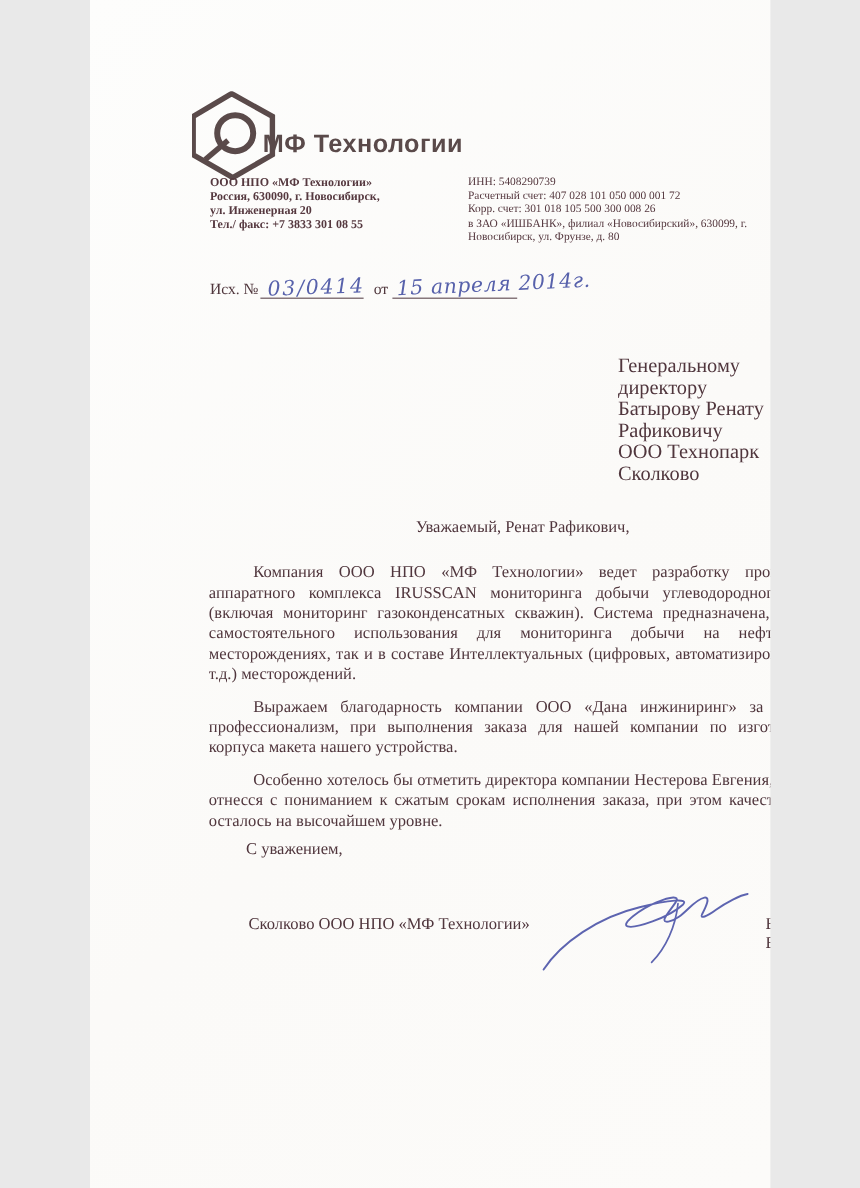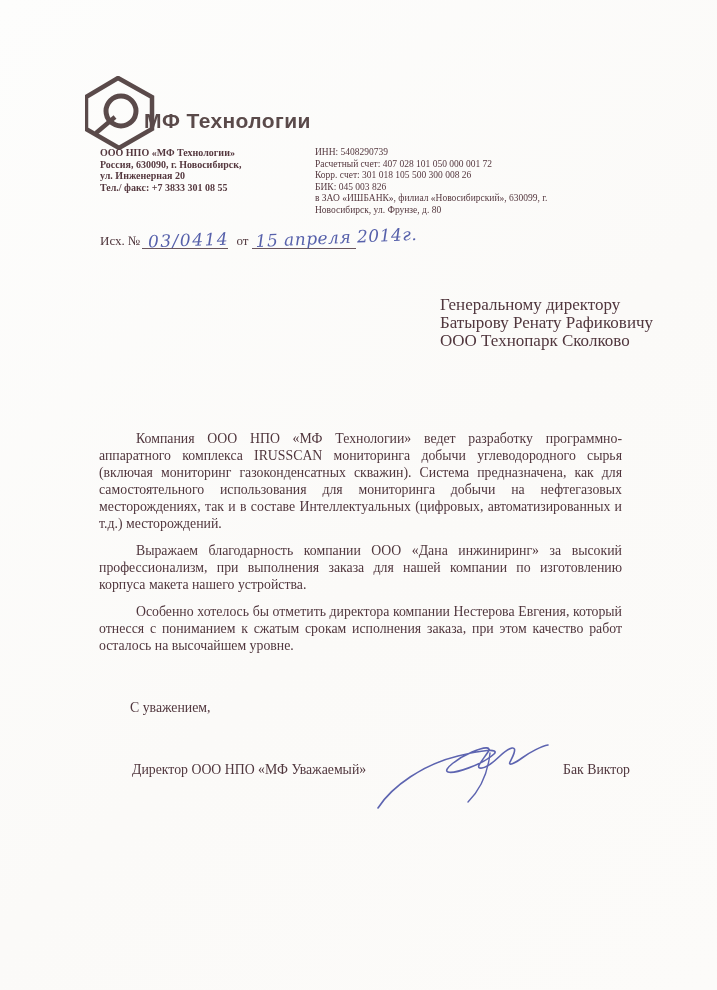--- a/index.html
+++ b/index.html
@@ -2,21 +2,21 @@
 <html><head>
 <meta charset="utf-8">
 <style>
   html,body{margin:0;padding:0;}
   body{
     background:#e9e9e9;
     font-family:"Liberation Serif", serif;
   }
   .page{
     position:relative;
-    width:717px;height:990px;
+    width:567px;height:990px;
     margin:0 auto;
     background:linear-gradient(135deg,#fdfdfc 0%,#fbfaf8 55%,#fcfbf9 100%);
     overflow:hidden;
     color:#52393e;
   }
   
   .logo{
     position:absolute;left:85px;top:76px;width:70px;height:74px;
   }
   .brand{
@@ -105,44 +105,44 @@
     <div>ООО НПО «МФ Технологии»</div>
     <div>Россия, 630090, г. Новосибирск,</div>
     <div>ул. Инженерная 20</div>
     <div>Тел./ факс: +7 3833 301 08 55</div>
   </div>
 
   <div class="bank-block">
     <div>ИНН: 5408290739</div>
     <div>Расчетный счет: 407 028 101 050 000 001 72</div>
     <div>Корр. счет: 301 018 105 500 300 008 26</div>
-    <div>БИК: 045 003 826</div>
     <div>в ЗАО «ИШБАНК», филиал «Новосибирский», 630099, г.</div>
     <div>Новосибирск, ул. Фрунзе, д. 80</div>
   </div>
 
   <div class="ref-row ref-out">
     <span>Исх. №</span><span class="blank out-num"><span class="hand num">03/0414</span></span><span class="ot">от</span><span class="blank out-date"><span class="hand date">15 апреля 2014г.</span></span>
   </div>
 
 
   <div class="recipient">
     <div>Генеральному директору</div>
     <div>Батырову Ренату Рафиковичу</div>
     <div>ООО Технопарк Сколково</div>
   </div>
 
   <div class="body-block">
+    <p class="salutation">Уважаемый, Ренат Рафикович,</p>
     <p class="para">Компания ООО НПО «МФ Технологии» ведет разработку программно-аппаратного комплекса IRUSSCAN мониторинга добычи углеводородного сырья (включая мониторинг газоконденсатных скважин). Система предназначена, как для самостоятельного использования для мониторинга добычи на нефтегазовых месторождениях, так и в составе Интеллектуальных (цифровых, автоматизированных и т.д.) месторождений.</p>
     <p class="para">Выражаем благодарность компании ООО «Дана инжиниринг» за высокий профессионализм, при выполнения заказа для нашей компании по изготовлению корпуса макета нашего устройства.</p>
     <p class="para">Особенно хотелось бы отметить директора компании Нестерова Евгения, который отнесся с пониманием к сжатым срокам исполнения заказа, при этом качество работ осталось на высочайшем уровне.</p>
   </div>
 
   <div class="regards">С уважением,</div>
-  <div class="signer-title">Директор ООО НПО «МФ Уважаемый»</div>
+  <div class="signer-title">Сколково ООО НПО «МФ Технологии»</div>
   <div class="signer-name">Бак Виктор</div>
 
   <svg class="signature" viewBox="0 0 195 88">
     <path d="M 16 80 C 30 58, 62 36, 96 28 C 120 22, 138 20, 132 26 C 120 37, 92 46, 86 44 C 80 42, 96 30, 110 24 C 122 19, 130 18, 126 24 C 120 33, 112 41, 120 40 C 132 38, 140 22, 150 20 C 156 19, 150 30, 148 34 C 146 38, 152 36, 160 30 C 168 24, 180 18, 186 17" fill="none" stroke="#5d64b0" stroke-width="1.6" stroke-linecap="round"></path>
     <path d="M 128 25 C 126 44, 118 62, 106 74" fill="none" stroke="#5d64b0" stroke-width="1.4" stroke-linecap="round"></path>
   </svg>
 
 </div>
 
 </body></html>

